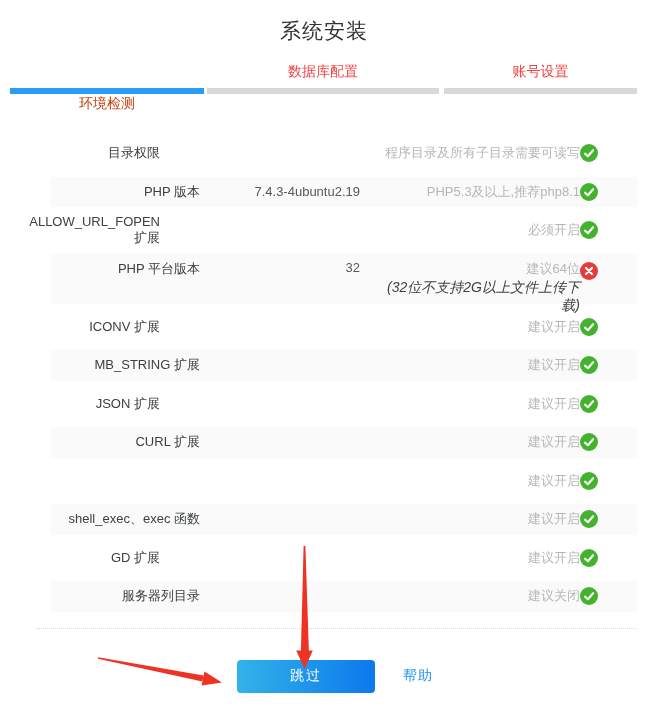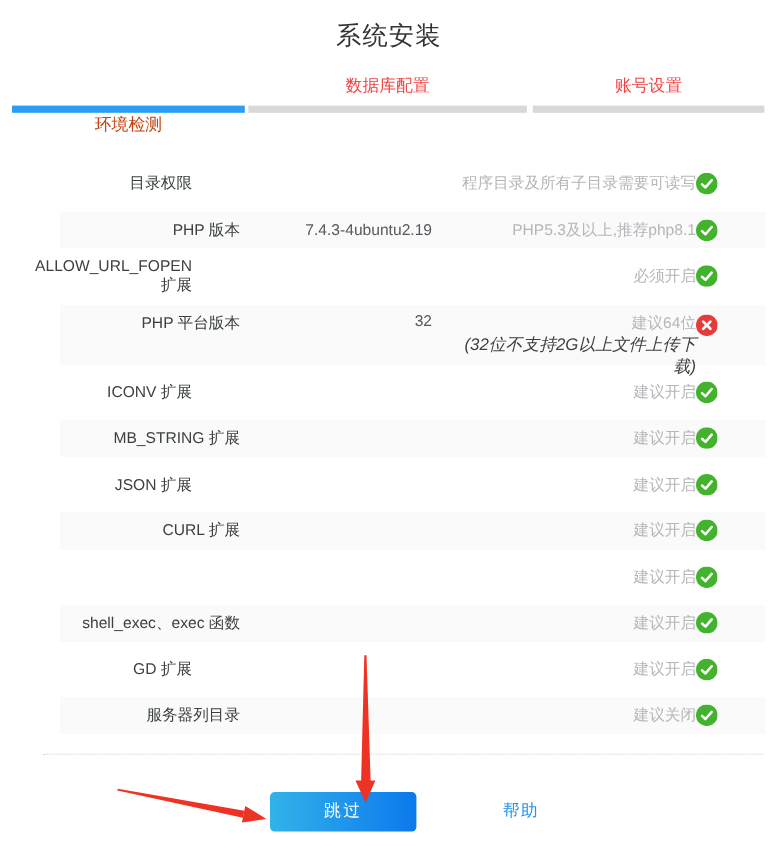--- a/index.html
+++ b/index.html
@@ -37,25 +37,25 @@
   .c-req .note { font-style:italic; font-size:14px; color:#404040; }
   .c-req .note:empty { display:none; }
   .c-status { flex:0 0 58px; display:flex; justify-content:flex-end;
               padding-right:40px; }
   .row.tall .c-status { padding-top:8px; }
   .status-icon { width:18px; height:18px; display:block; }
 
   
   .sep { margin:12px 12px 0 36px; border-top:1px dotted #d9d9d9; height:0; }
   .footer { position:relative; margin-top:31px; height:34px; }
-  .skip-btn { position:absolute; left:225px; top:0; width:122px; height:33px;
+  .skip-btn { position:absolute; left:237px; top:0; width:138px; height:33px;
               border:none; border-radius:4px; color:#fff; font-size:14px;
               font-family:inherit; cursor:pointer; letter-spacing:2px;
               background:linear-gradient(90deg,#32b2ea 0%,#0c79ec 100%); }
-  .help-link { position:absolute; left:419px; top:7px; font-size:14px;
+  .help-link { position:absolute; left:403px; top:7px; font-size:14px;
                color:#2492f0; text-decoration:none; letter-spacing:1px; }
 
   
   .arrows { position:absolute; left:0; top:0; width:648px; height:708px;
             pointer-events:none; z-index:10; }
 </style>
 </head>
 <body>
 
 <div class="page">

